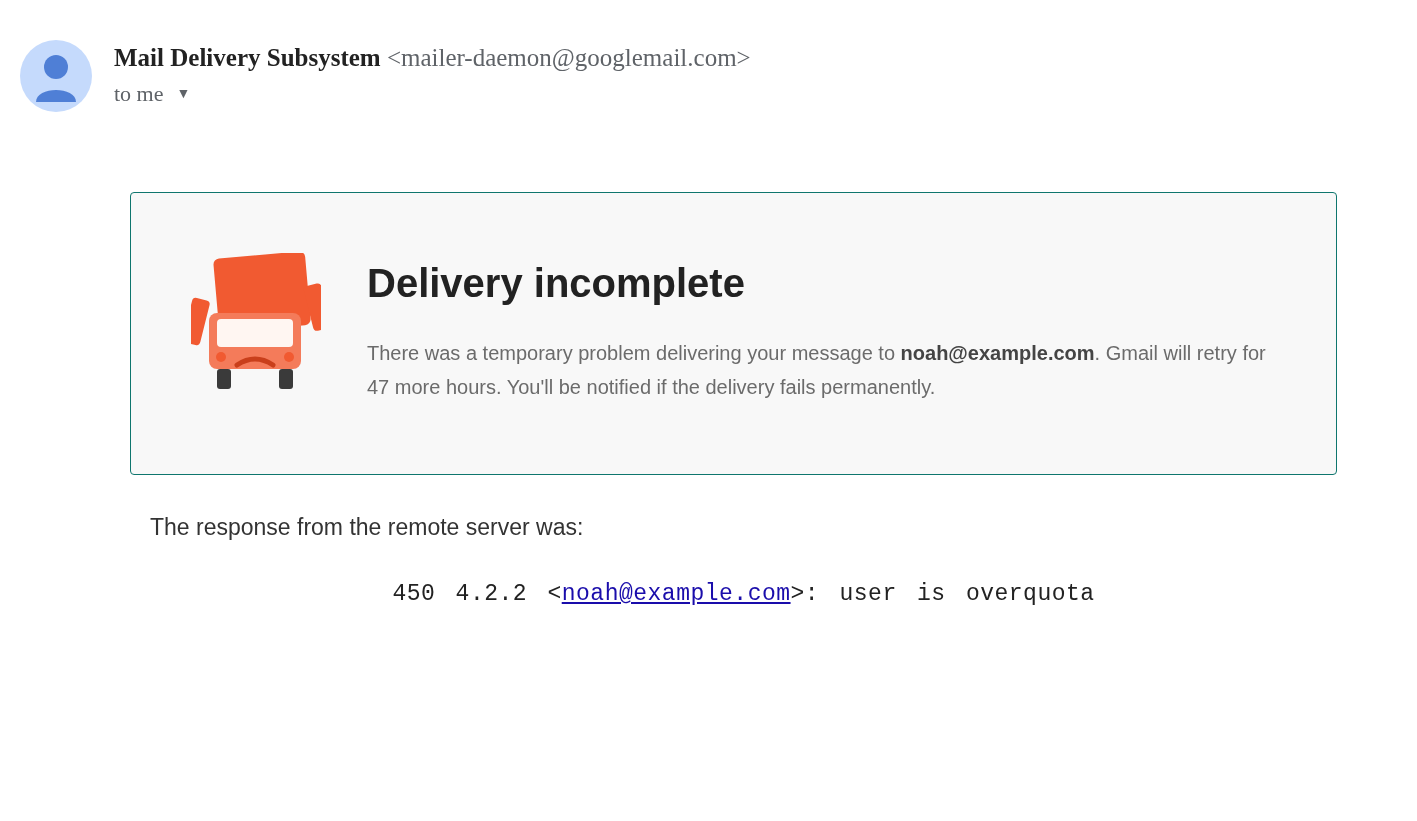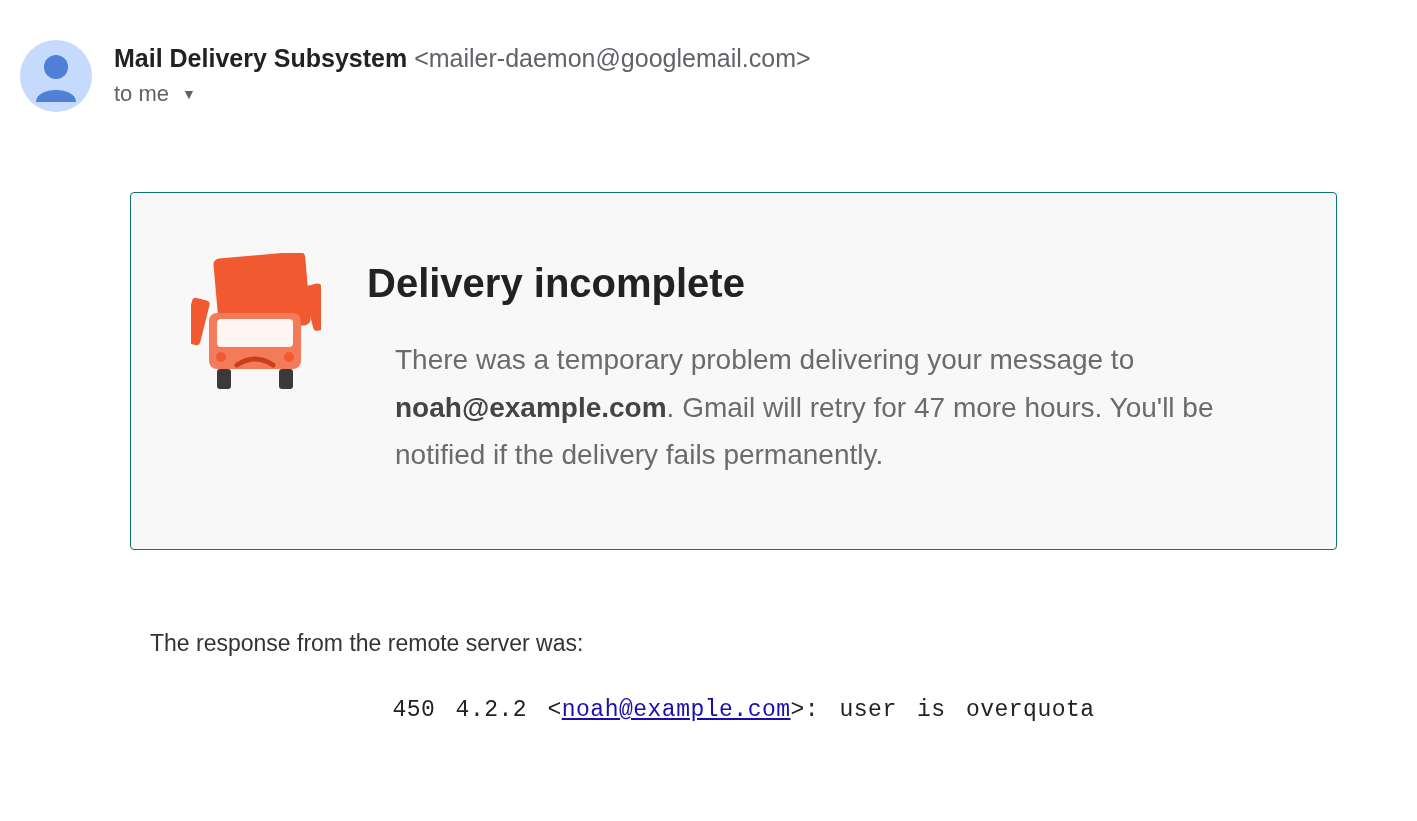--- a/index.html
+++ b/index.html
@@ -19,21 +19,21 @@
 }
 .avatar {
   width: 72px;
   height: 72px;
   border-radius: 50%;
   background: #c5dafc;
   position: relative;
   flex-shrink: 0;
 }
 .avatar svg { position:absolute; inset:0; }
-.sender-block { padding-top: 2px; }
+.sender-block { padding-top: 2px; font-family: Liberation Serif, serif; }
 .sender-line { font-size: 25px; line-height: 1.3; }
 .sender-name { font-weight: 600; color:#222; }
 .sender-email { color:#5f6368; font-weight:400; }
 .recipient-line {
   display:flex; align-items:center; gap:13px;
   color:#5f6368; font-size:22px; margin-top:6px;
 }
 .recipient-line .caret { font-size:14px; }
 .error-card {
   margin-left: 110px;
@@ -46,27 +46,27 @@
   gap:46px;
   align-items:flex-start;
 }
 .truck-icon { flex-shrink:0; width:130px; }
 .card-body { flex:1; }
 .card-title {
   font-size:40px; font-weight:700; color:#222;
   margin-bottom:30px; margin-top:8px;
 }
 .card-text {
-  font-size:28px; line-height:1.7; color:#6b6b6b;margin-left:28px;
+  font-size:20px; line-height:1.7; color:#6b6b6b;
 }
 .card-text .bold-email { font-weight:700; color:#444; }
 .server-response {
   margin-left: 130px;
   margin-right: 60px;
-  margin-top: 80px;
+  margin-top: 39px;
 }
 .server-label {
   font-size:23px; color:#333; margin-bottom:40px;
 }
 .server-code {
   font-family: "Courier New", Courier, monospace;
   font-size:23px; color:#222;
   letter-spacing:0.5px;
   word-spacing:6px;
   text-align:center;

